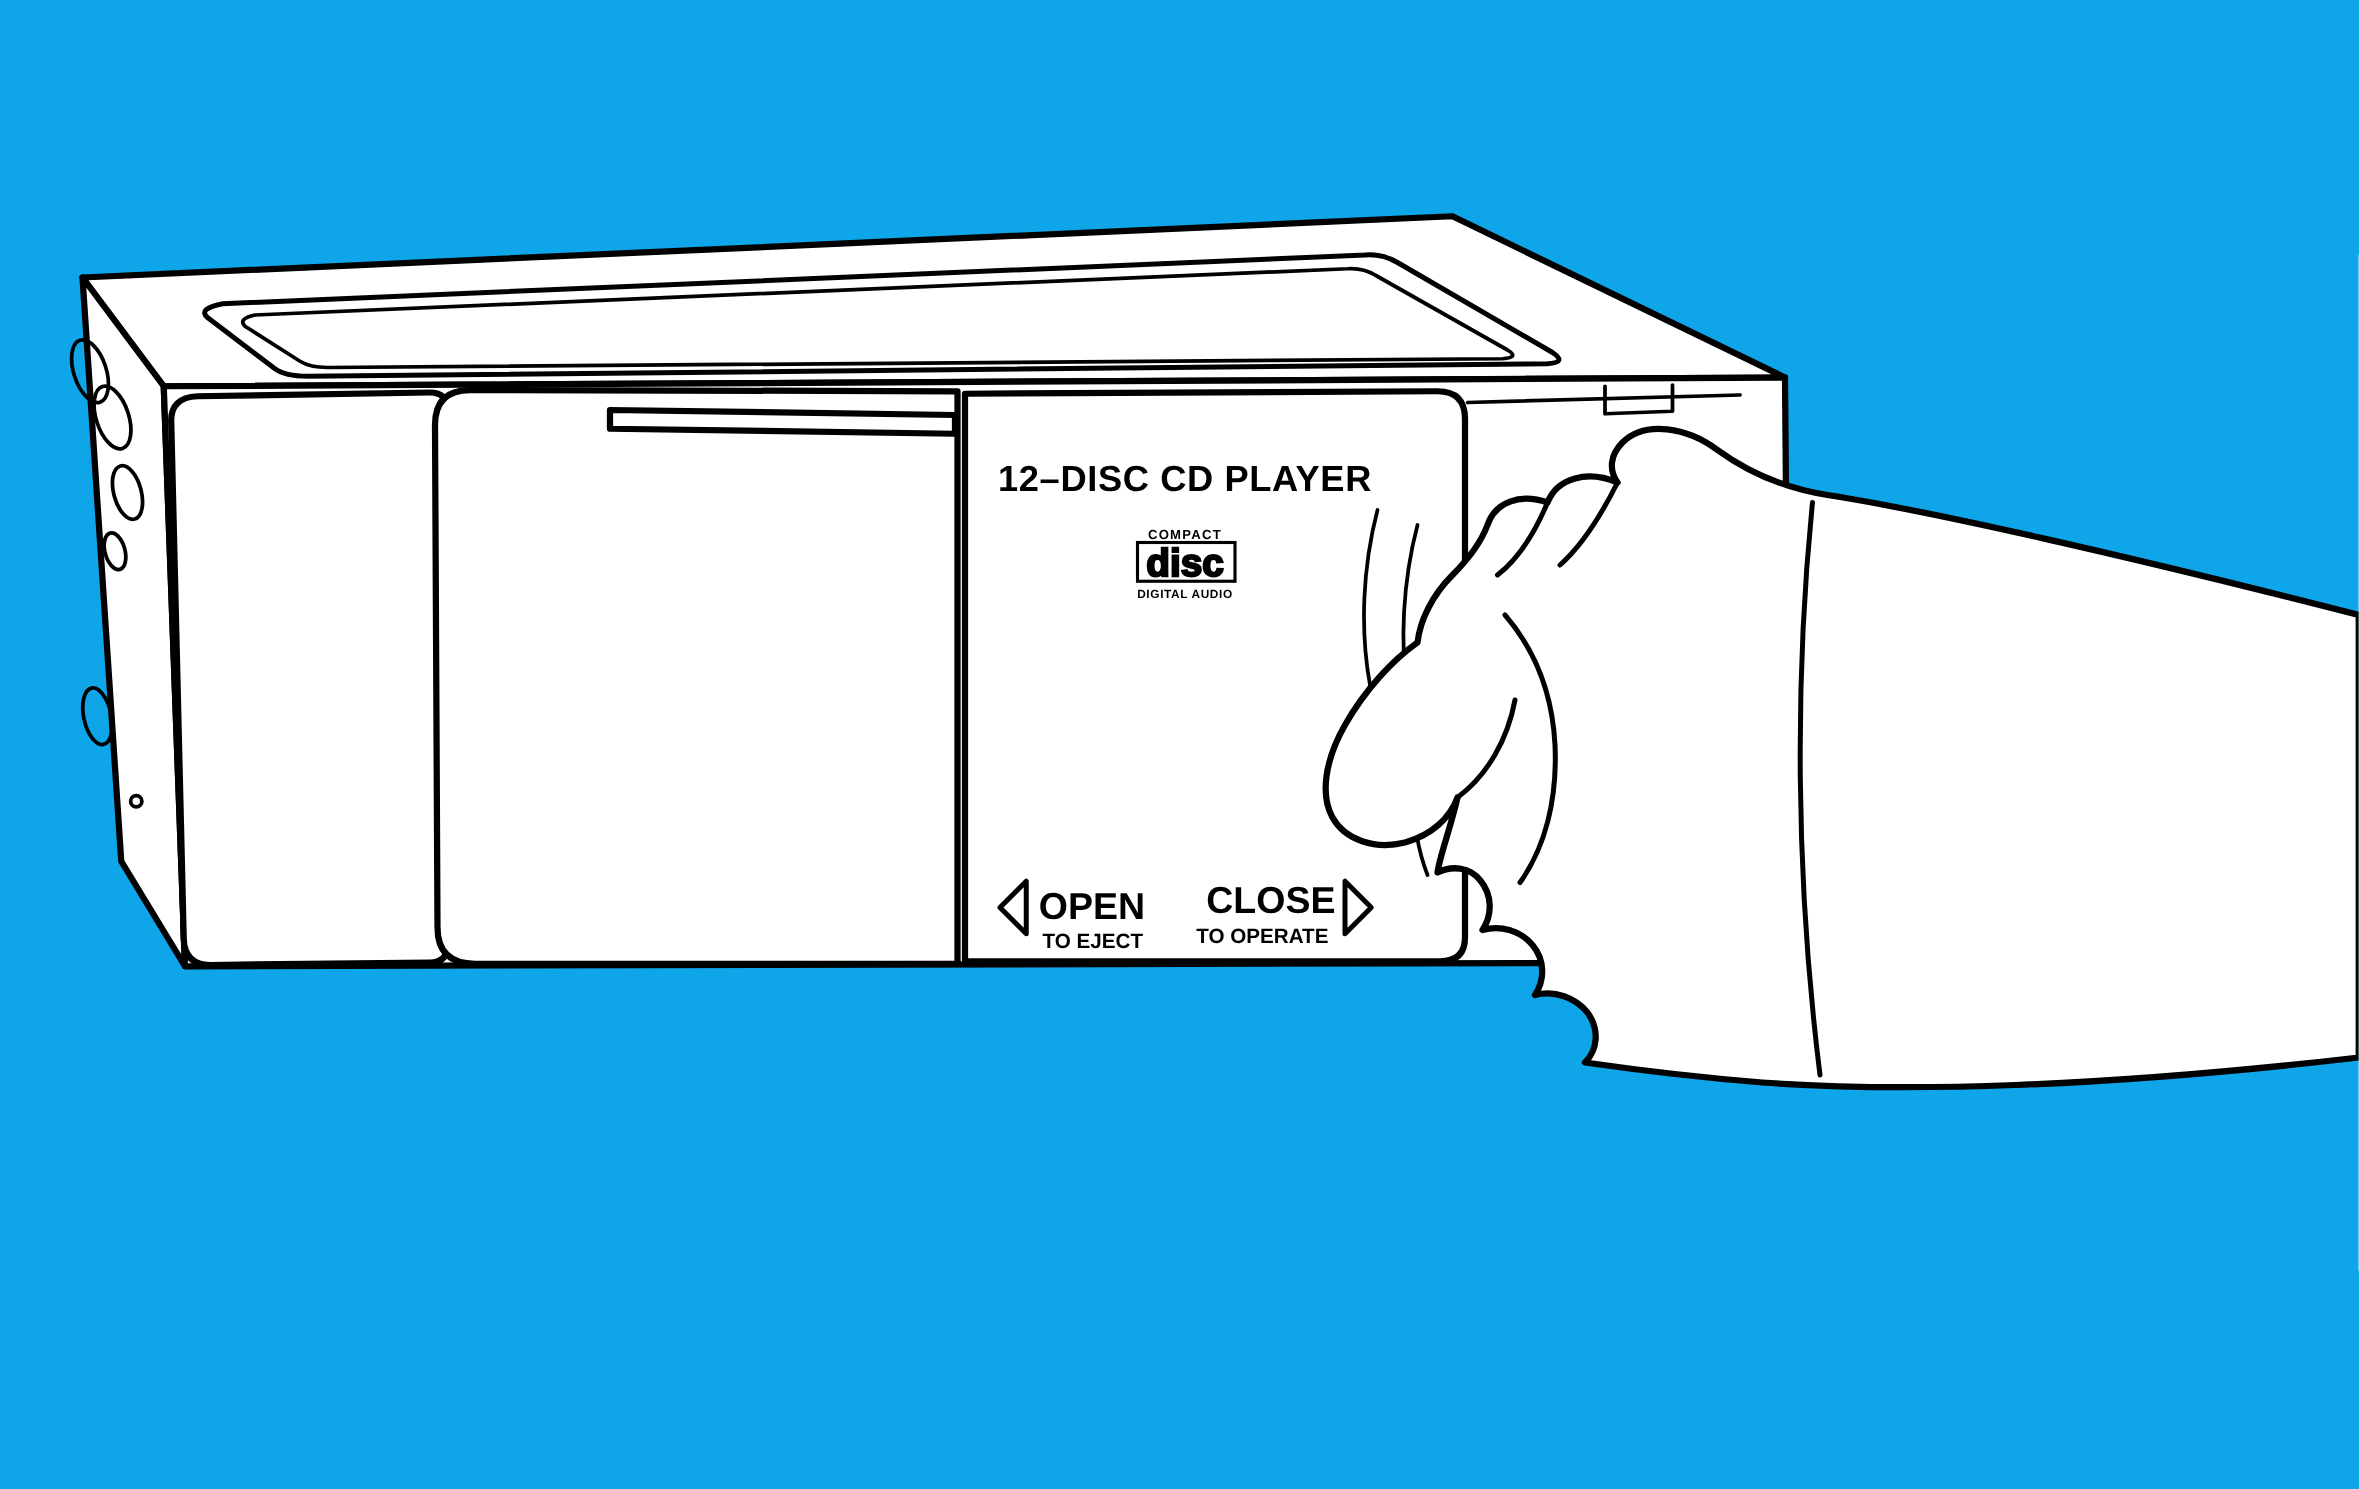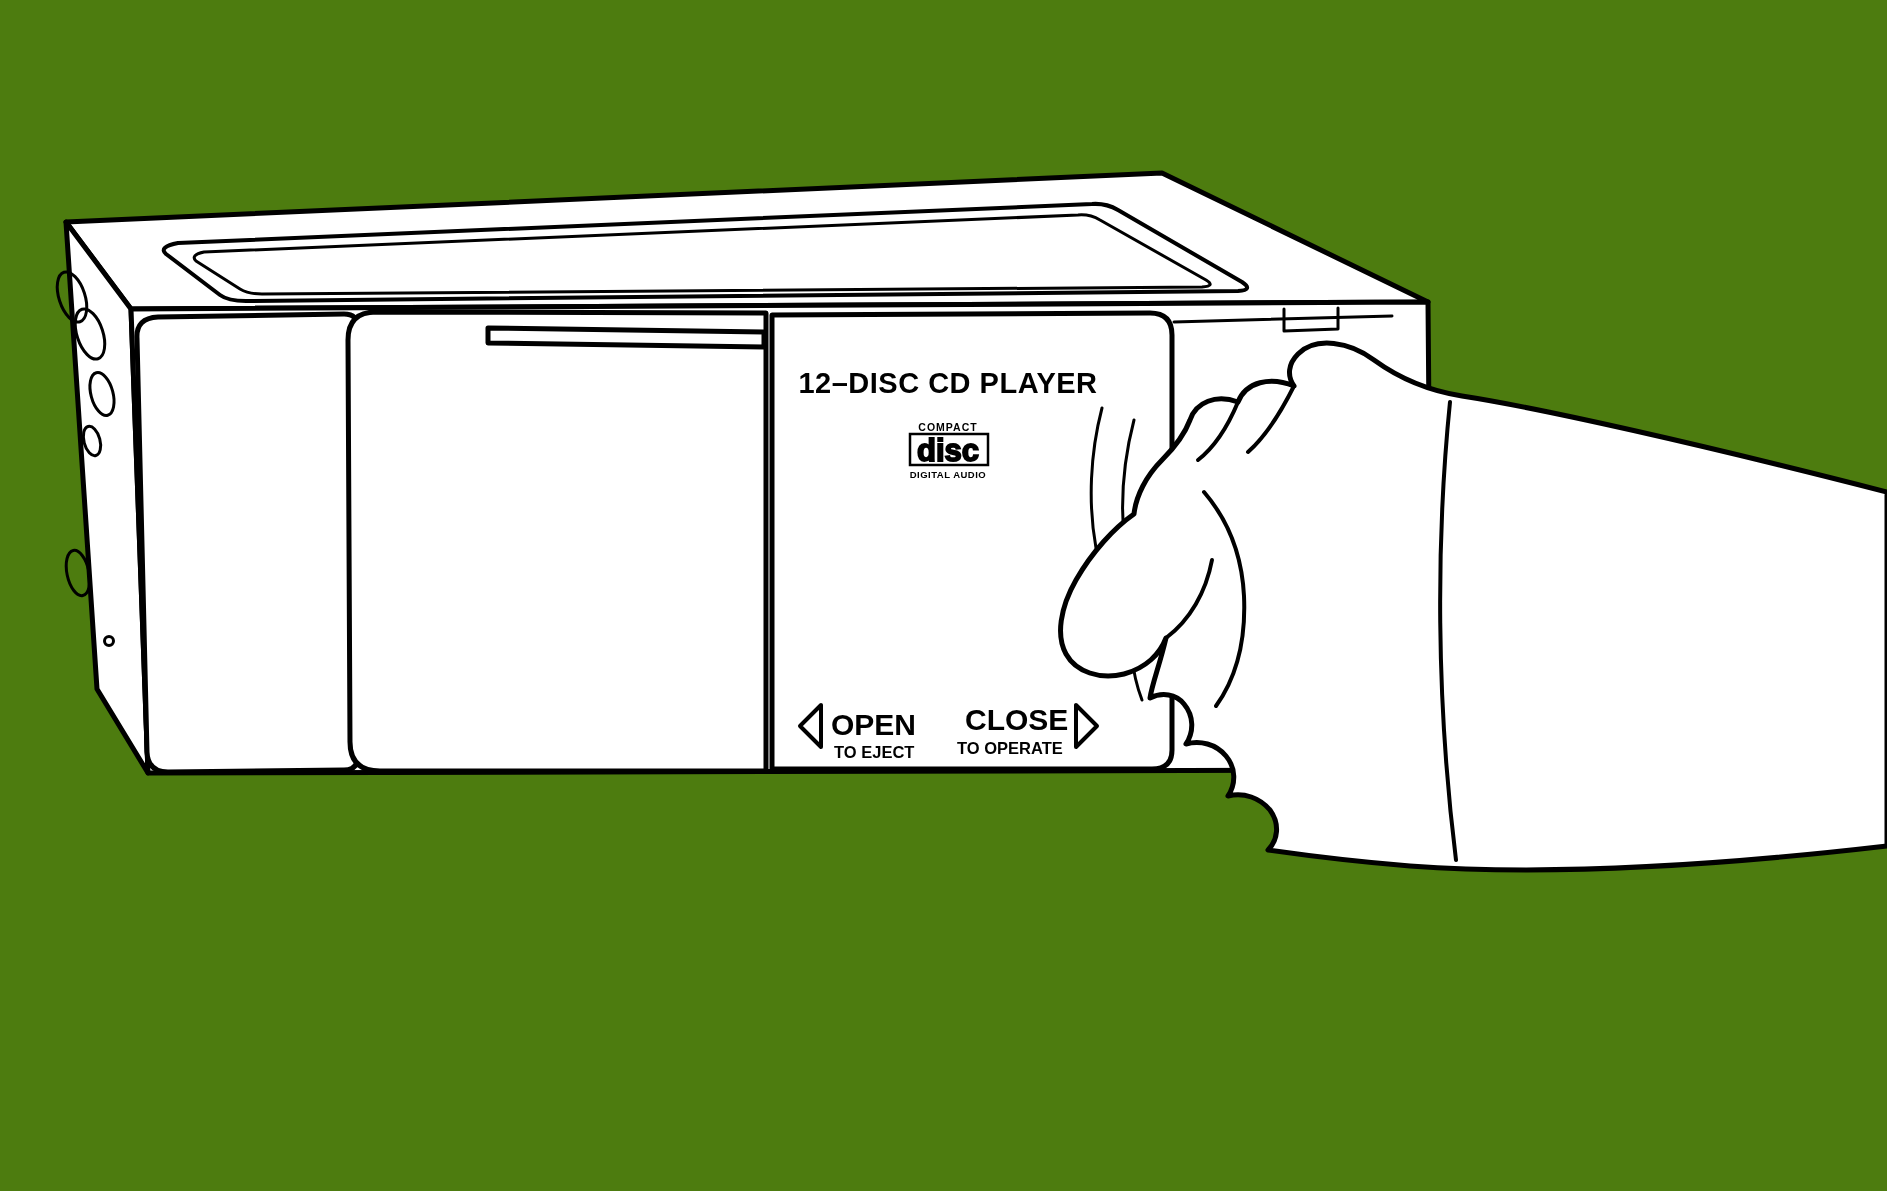--- a/index.html
+++ b/index.html
@@ -1,16 +1,16 @@
 <!DOCTYPE html>
 <html><head>
 <meta charset="utf-8">
 <style>
   html,body{margin:0;padding:0;background:#fff;}
-  .stage{position:relative;width:1887px;height:1191px;background:#4d7c0f;overflow:hidden;
+  .stage{position:relative;width:1887px;height:1191px;background:#0ea5e9;overflow:hidden;
          font-family:"Liberation Sans", sans-serif;}
   svg{display:block;}
   text{fill:#000;font-family:"Liberation Sans", sans-serif;}
   .outline{fill:#fff;stroke:#000;stroke-width:5;stroke-linejoin:round;stroke-linecap:round;}
   .line{fill:none;stroke:#000;stroke-width:4;stroke-linejoin:round;stroke-linecap:round;}
   .thin{fill:none;stroke:#000;stroke-width:3;stroke-linejoin:round;stroke-linecap:round;}
 </style>
 </head>
 <body>
 

